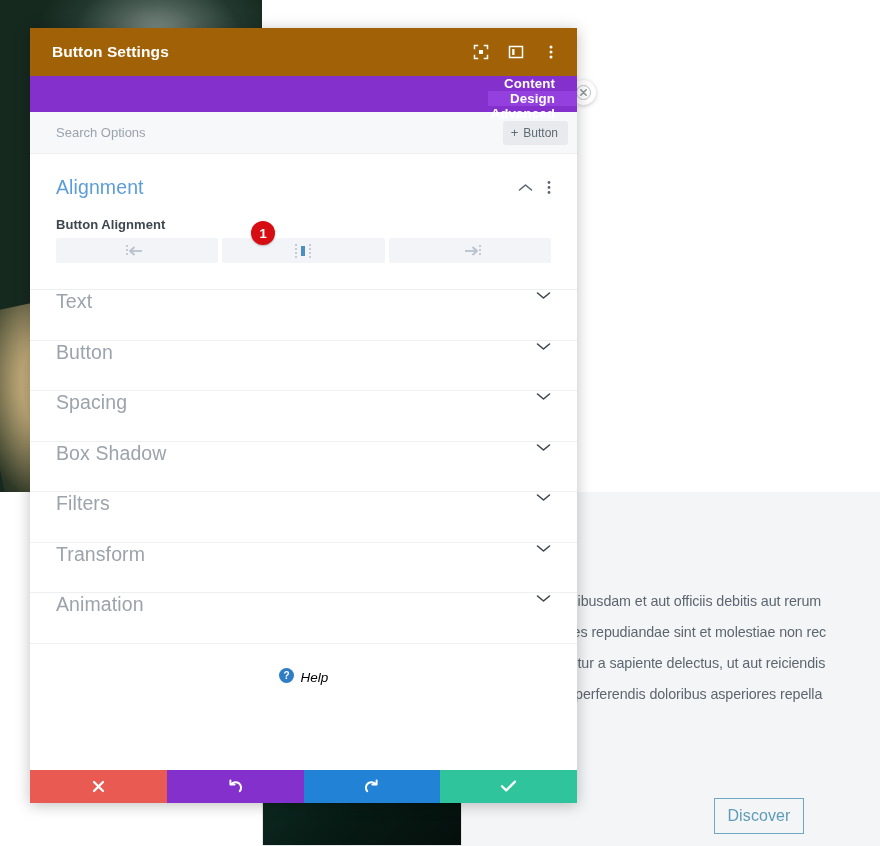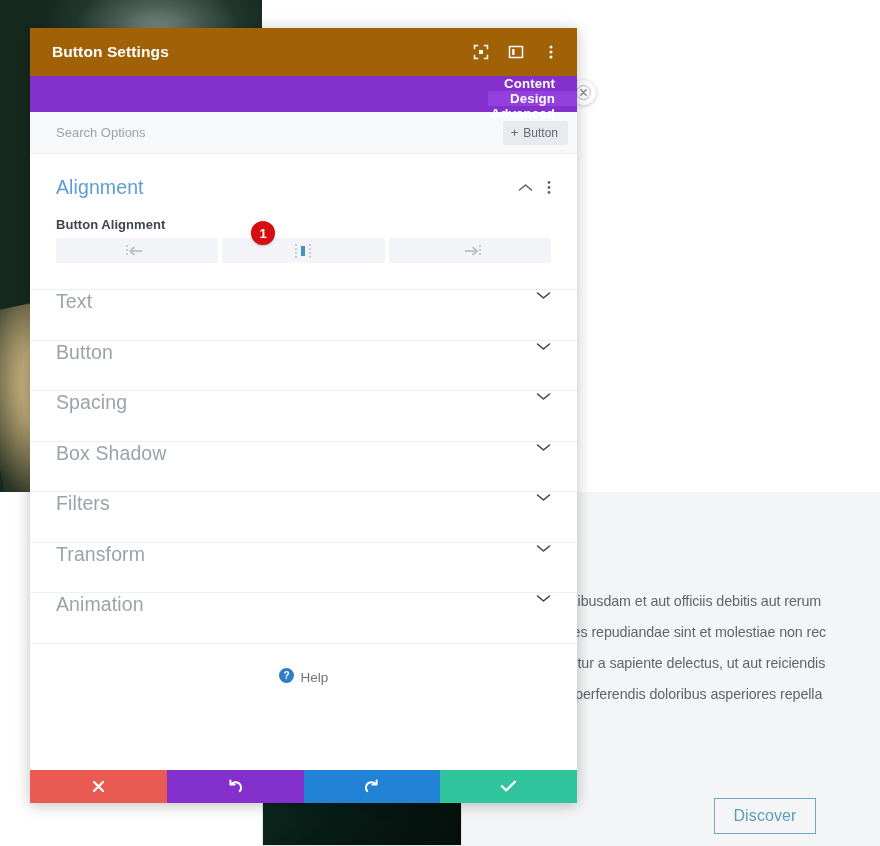--- a/index.html
+++ b/index.html
@@ -88,21 +88,21 @@
     position: absolute;
     left: 262px; top: 792px;
     width: 200px; height: 54px;
     background: linear-gradient(140deg, #0c2a21 0%, #071a14 45%, #050f0c 100%);
     border: 1px solid #e3e5e7;
   }
 
   .discover-btn {
     position: absolute;
     left: 714px; top: 798px;
-    width: 102px; height: 36px;
+    width: 90px; height: 36px;
     border: 1px solid #6fa8c4;
     background: transparent;
     color: #5f9bba;
     font-size: 16px;
     font-family: "Liberation Sans", sans-serif;
     display: flex;
     align-items: center;
     justify-content: center;
     letter-spacing: 0.1px;
   }
@@ -284,21 +284,21 @@
     justify-content: center;
     padding-top: 24px;
     background: #ffffff;
   }
   .help-btn {
     display: flex;
     align-items: center;
     gap: 7px;
     cursor: pointer;
   }
-  .help-label { color: #737373; font-size: 13.5px; }
+  .help-label { color: #000000; font-size: 13.5px; font-style: italic; }
 
   .modal-footer { display: flex; height: 33px; }
   .fbtn {
     flex: 1;
     display: flex;
     align-items: center;
     justify-content: center;
     cursor: pointer;
     border: none;
   }

